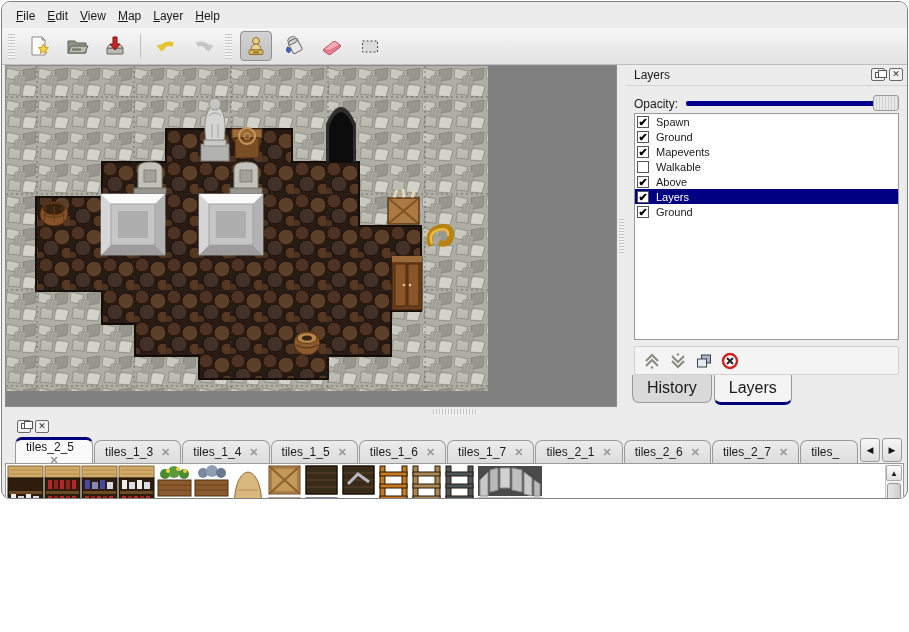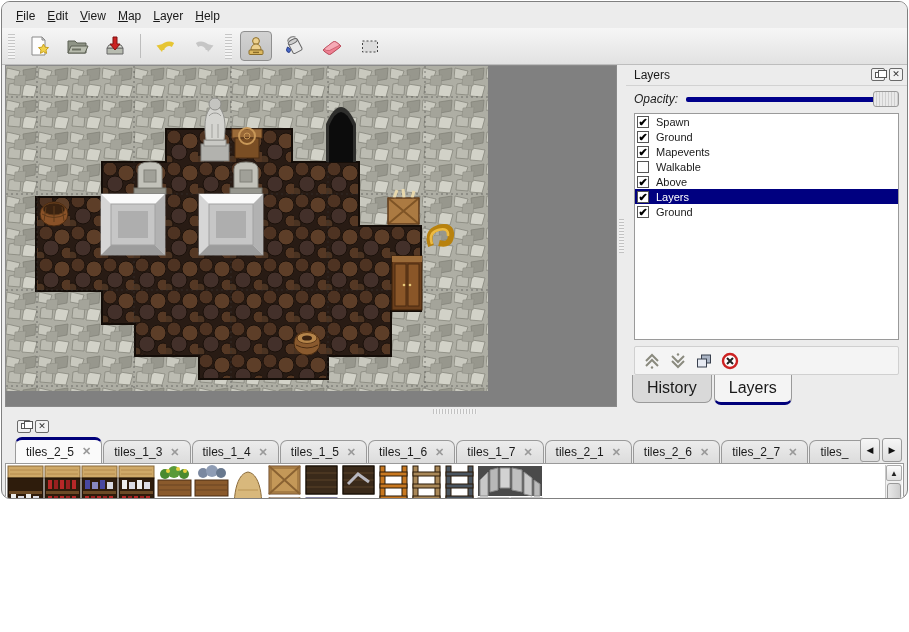--- a/index.html
+++ b/index.html
@@ -28,21 +28,21 @@
   .vsplit { width:9px; height:342px; display:flex; align-items:center; justify-content:center; }
   .vgrip { width:5px; height:34px; background:repeating-linear-gradient(0deg,#c2c2c2 0 1px,#f2f2f2 1px 3px); }
   
   .layers-panel { width:281px; height:342px; display:flex; flex-direction:column; }
   .panel-header { display:flex; align-items:center; height:21px; padding:0 4px 0 8px; border-bottom:1px solid #d2d2d2; }
   .panel-header .ptitle { flex:1; }
   .winbtn { width:14px; height:13px; border:1px solid #6a6a6a; border-radius:2px; background:#f2f2f2;
     display:flex; align-items:center; justify-content:center; font-size:9px; line-height:1; color:#333; margin-left:4px; }
   .float-glyph { position:relative; width:7px; height:6px; border:1px solid #555; background:#fff; }
   .float-glyph:before { content:""; position:absolute; left:2px; top:-3px; width:7px; height:6px; border:1px solid #555; background:#fff; }
-  .opacity-row { display:flex; align-items:center; height:26px; padding:0 8px;font-style:italic; }
+  .opacity-row { display:flex; align-items:flex-end; height:26px; padding:0 8px; }
   .opacity-row label { margin-right:8px; }
   .slider { position:relative; flex:1; height:16px; }
   .slider .track { position:absolute; left:0; right:2px; top:6px; height:5px; background:#00008b; border-radius:2px; }
   .slider .handle { position:absolute; right:0; top:0; width:26px; height:16px; border:1px solid #9a9a9a; border-radius:3px;
     background:repeating-linear-gradient(90deg,#e9e9e9 0 2px,#cfcfcf 2px 3px); }
   .layer-list { margin:2px 8px 0 8px; height:230px; background:#fff; border:1px solid #9a9a9a; overflow:hidden; }
   .layer-row { display:flex; align-items:center; height:15px; padding-left:2px; font-size:11px; }
   .layer-row.selected { background:#000080; color:#fff; }
   .cb { width:12px; height:12px; background:#fff; border:1px solid #555; margin-right:7px;
     font-size:11px; line-height:10px; text-align:center; color:#000; font-weight:bold; flex:none; }
@@ -59,21 +59,21 @@
   
   .tilesets-panel { height:190px; padding:0 3px; display:flex; flex-direction:column; }
   .ts-header { display:flex; align-items:center; height:20px; padding:0 2px 0 8px; }
   .ts-header .ptitle { flex:1; }
   .ts-tabbar { position:relative; height:27px; display:flex; align-items:flex-end; padding-left:10px; }
   .ts-tabs-clip { display:flex; overflow:hidden; width:848px; align-items:flex-end; }
   .ts-tab { flex:none; display:flex; align-items:center; height:23px; padding:0 10px; margin-right:1px;
     border:1px solid #9a9a9a; border-bottom:none; border-radius:7px 7px 0 0;
     background:linear-gradient(#ececec,#dcdcdc); font-size:12px; }
   .ts-tab .ts-label { margin-right:8px; }
-  .ts-tab.active { height:26px; background:#fafafa; border-top:3px solid #00007a; }
+  .ts-tab.active { height:26px; background:#fafafa; border-top:3px solid #00007a;flex-direction:column; }
   .tab-x { color:#9a9a9a; font-weight:bold; font-size:11px; }
   .tab-scroll { position:absolute; right:2px; bottom:1px; display:flex; }
   .sbtn { width:20px; height:24px; border:1px solid #9a9a9a; border-radius:3px; background:linear-gradient(#f6f6f6,#dedede);
     display:flex; align-items:center; justify-content:center; font-size:9px; margin-left:2px; color:#111; }
   .ts-content { position:relative; height:138px; background:#fff; border:1px solid #9a9a9a; }
   .ts-vscroll { position:absolute; right:1px; top:1px; bottom:1px; width:17px; background:#f0f0f0; border-left:1px solid #c8c8c8; }
   .vs-btn { position:absolute; left:0; width:16px; height:16px; border:1px solid #aaa; border-radius:2px;
     background:linear-gradient(#fcfcfc,#e0e0e0); font-size:8px; text-align:center; line-height:15px; color:#222; }
   .vs-up { top:0; } .vs-down { bottom:0; }
   .vs-thumb { position:absolute; left:1px; top:18px; width:14px; height:62px; border:1px solid #999; border-radius:3px;

